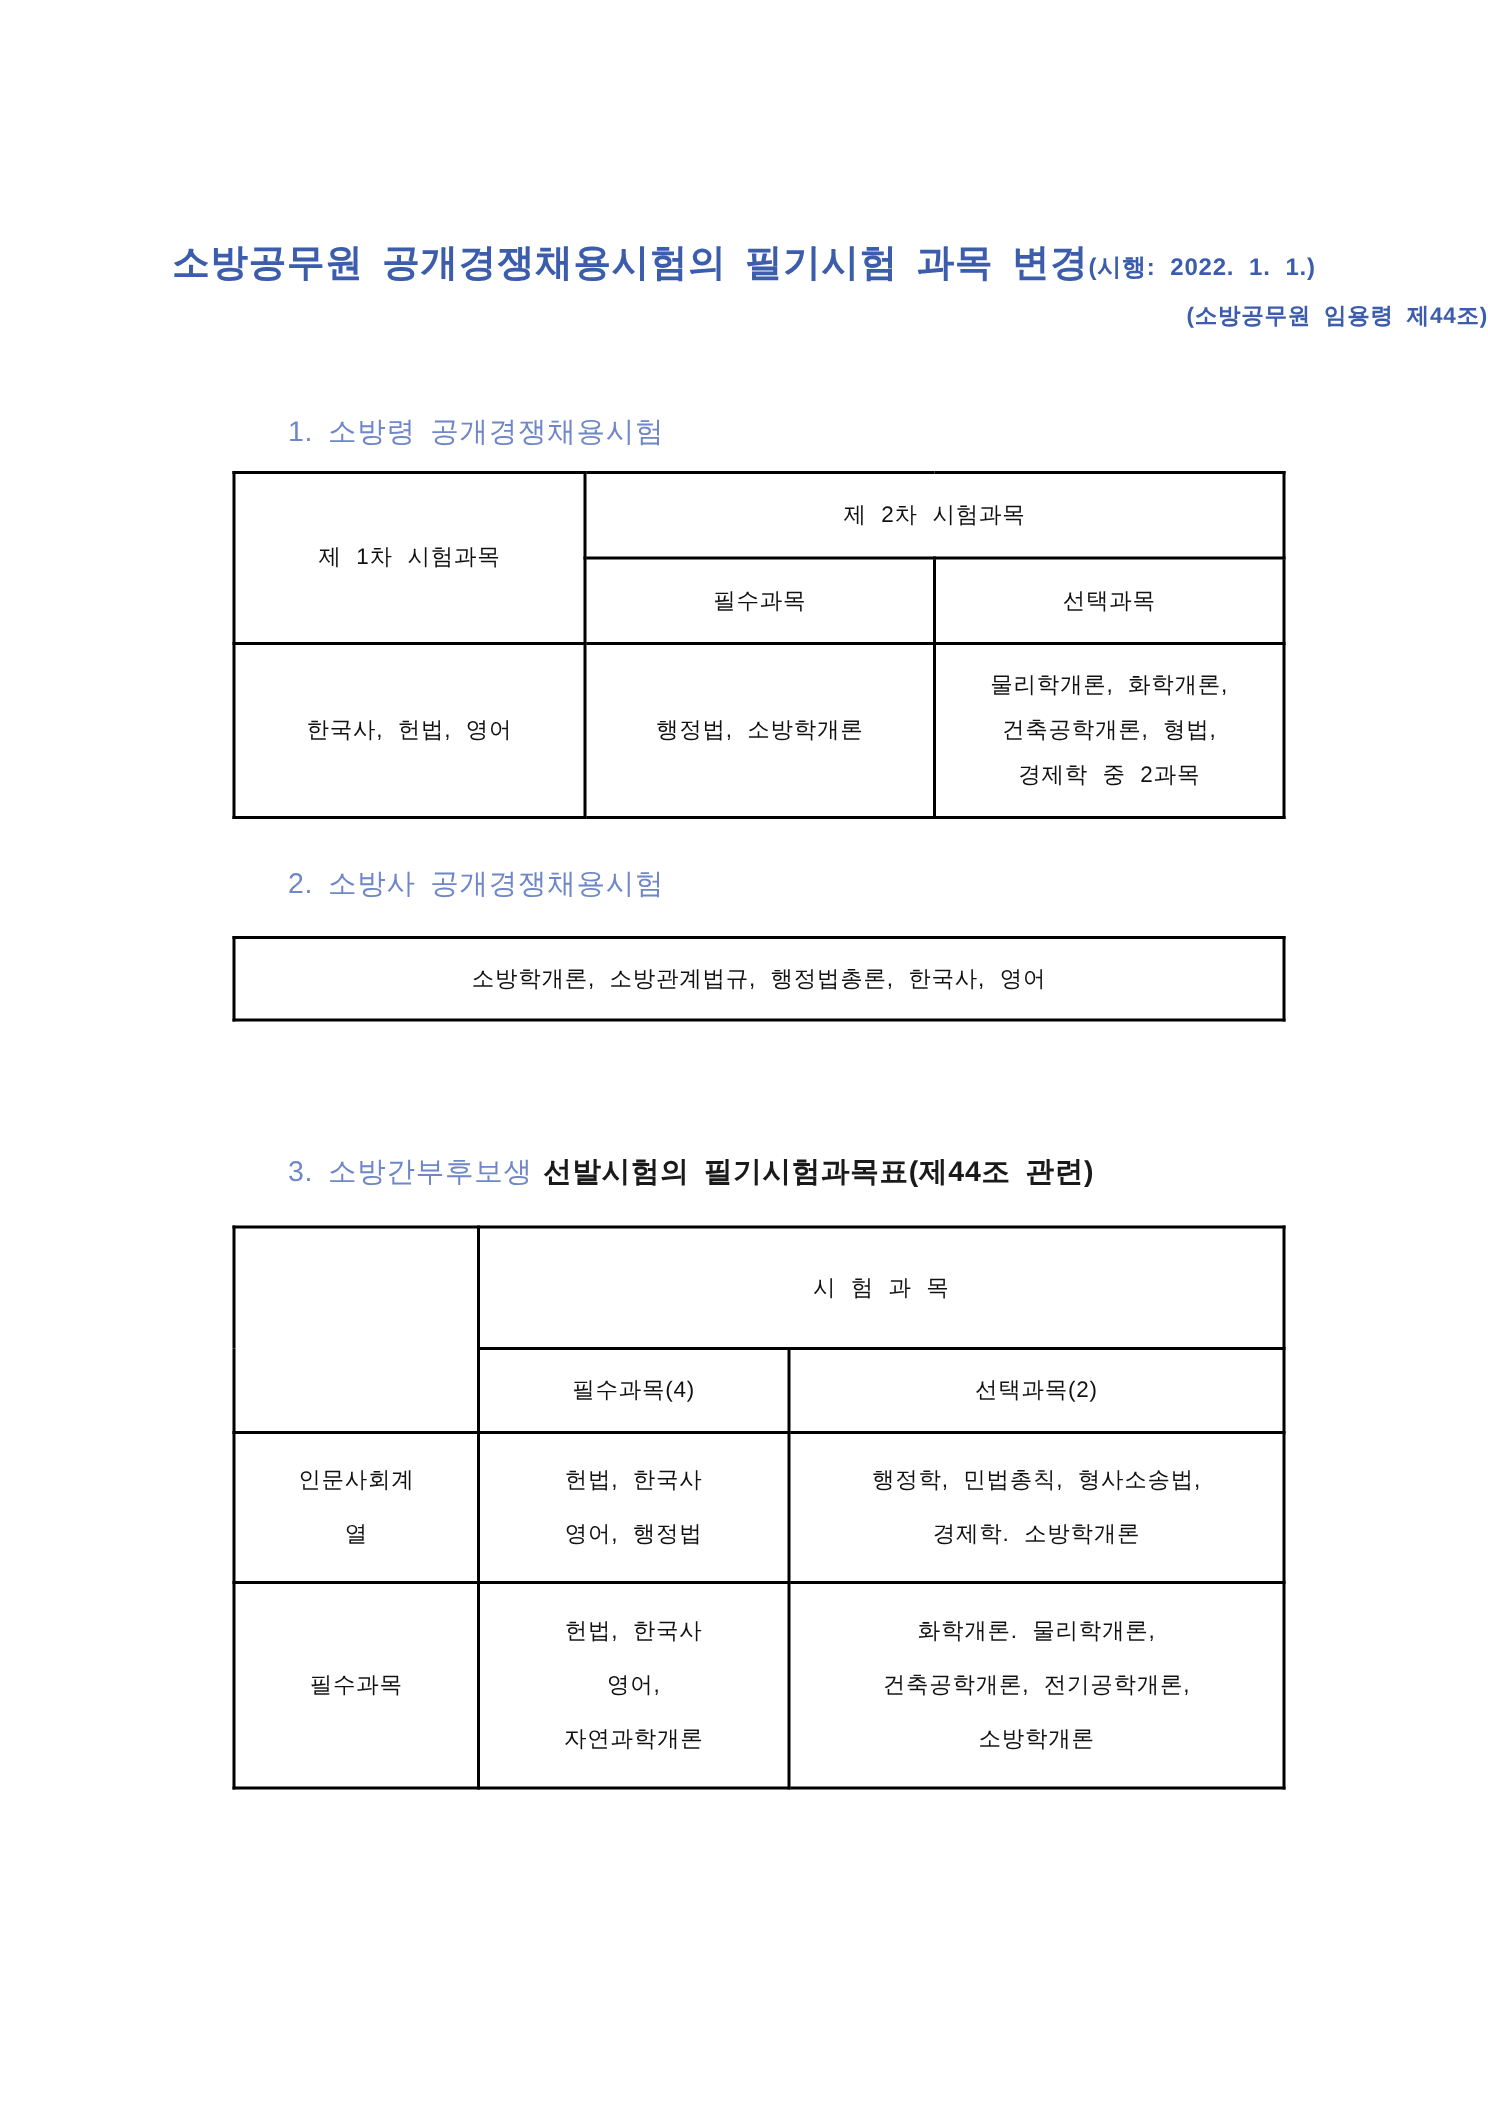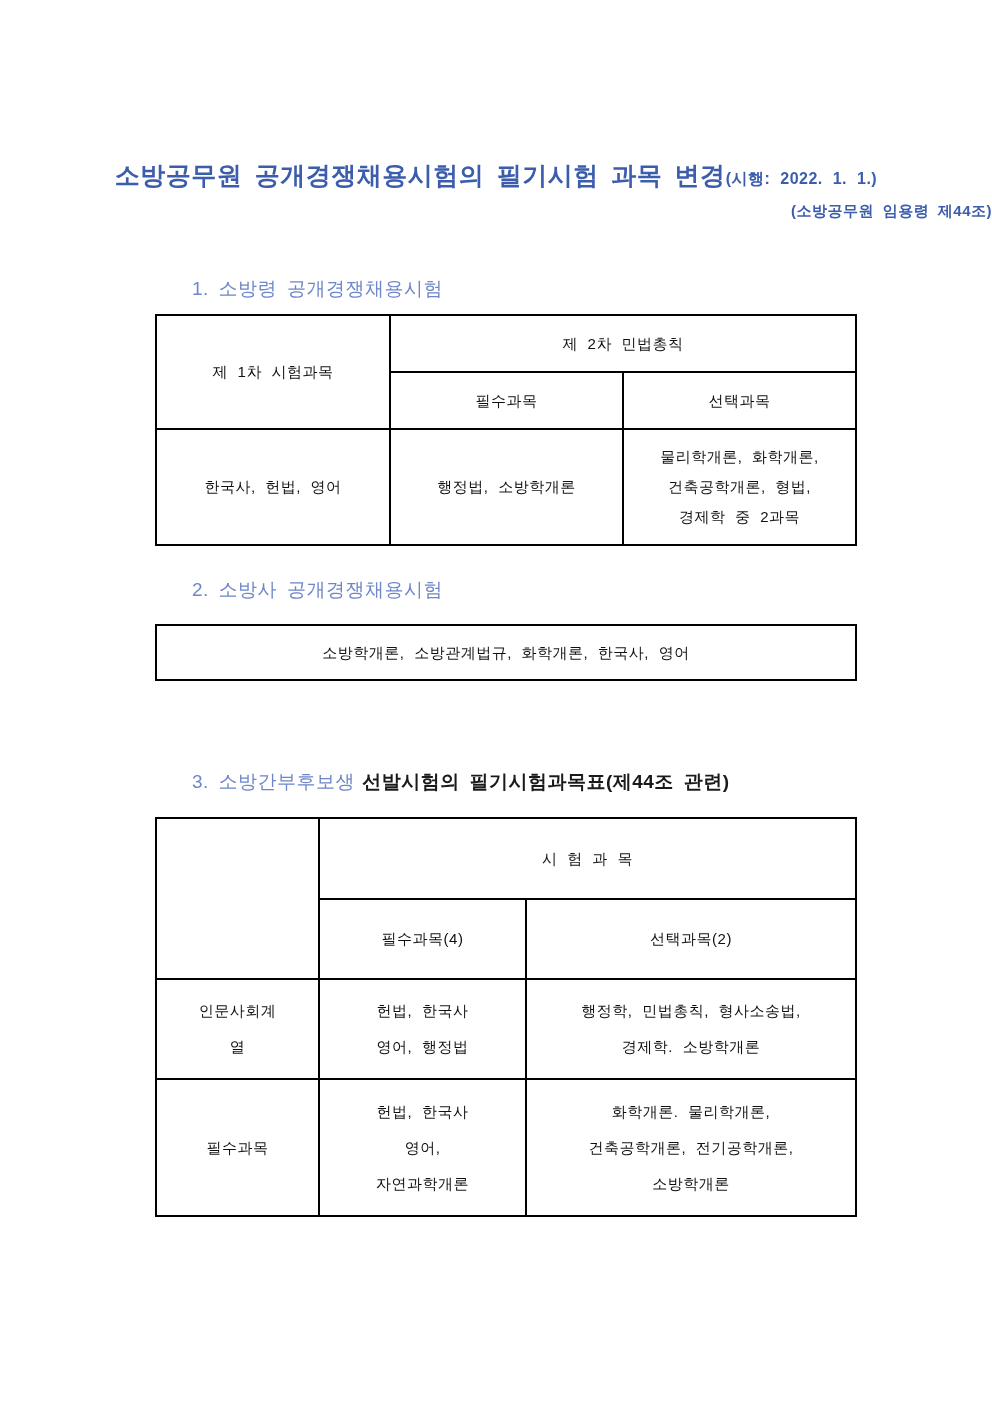--- a/index.html
+++ b/index.html
@@ -94,21 +94,21 @@
 
   <table class="tbl t1">
     <colgroup>
         <col style="width:234px">
         <col style="width:233px">
         <col style="width:233px">
       </colgroup>
     <tbody>
       <tr style="height:57px">
         <td rowspan="2">제 1차 시험과목</td>
-        <td colspan="2">제 2차 민법총칙</td>
+        <td colspan="2">제 2차 시험과목</td>
       </tr>
       <tr style="height:57px">
         <td>필수과목</td>
         <td>선택과목</td>
       </tr>
       <tr style="height:116px">
         <td>한국사, 헌법, 영어</td>
         <td>행정법, 소방학개론</td>
         <td>물리학개론, 화학개론,
 건축공학개론, 형법,
@@ -118,39 +118,39 @@
   </table>
 
   <div class="section-heading sh2">2. 소방사 공개경쟁채용시험</div>
 
   <table class="tbl t2">
     <colgroup>
         <col style="width:700px">
       </colgroup>
     <tbody>
       <tr style="height:55px">
-        <td>소방학개론, 소방관계법규, 화학개론, 한국사, 영어</td>
+        <td>소방학개론, 소방관계법규, 행정법총론, 한국사, 영어</td>
       </tr>
     </tbody>
   </table>
 
   <div class="section-heading sh3"><span>3. 소방간부후보생</span><span class="sh-black">선발시험의 필기시험과목표(제44조 관련)</span></div>
 
   <table class="tbl t3">
     <colgroup>
         <col style="width:163px">
         <col style="width:207px">
         <col style="width:330px">
       </colgroup>
     <tbody>
       <tr style="height:81px">
         <td rowspan="2"></td>
         <td colspan="2">시 험 과 목</td>
       </tr>
-      <tr style="height:80px">
+      <tr style="height:56px">
         <td>필수과목(4)</td>
         <td>선택과목(2)</td>
       </tr>
       <tr style="height:100px">
         <td>인문사회계
 열</td>
         <td>헌법, 한국사
 영어, 행정법</td>
         <td>행정학, 민법총칙, 형사소송법,
 경제학. 소방학개론</td>

